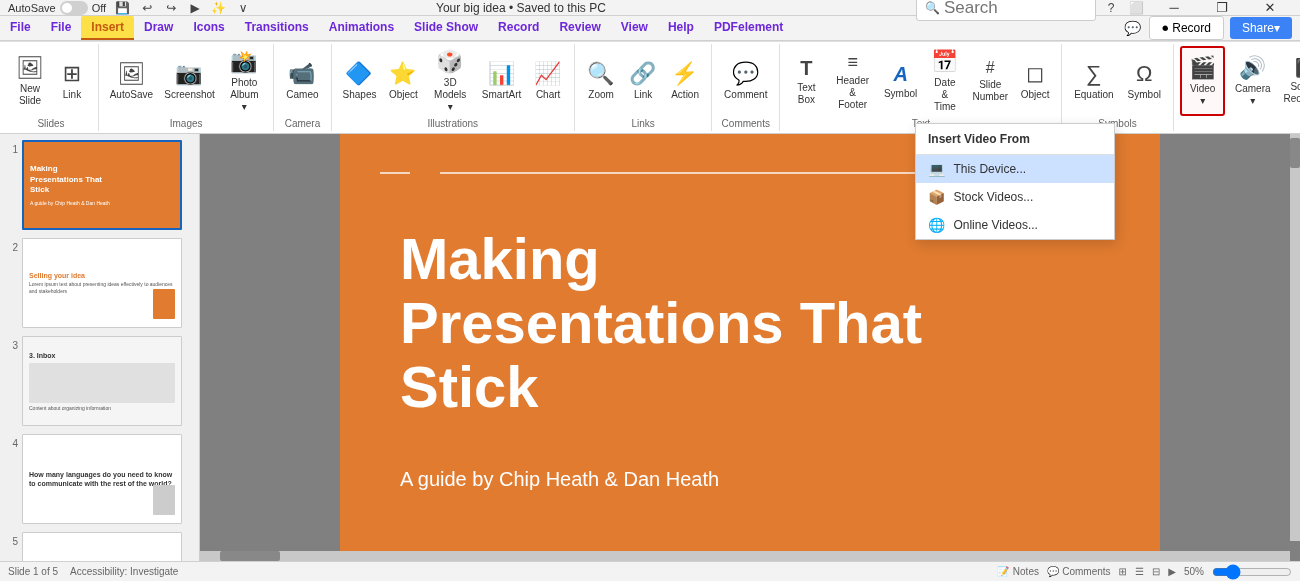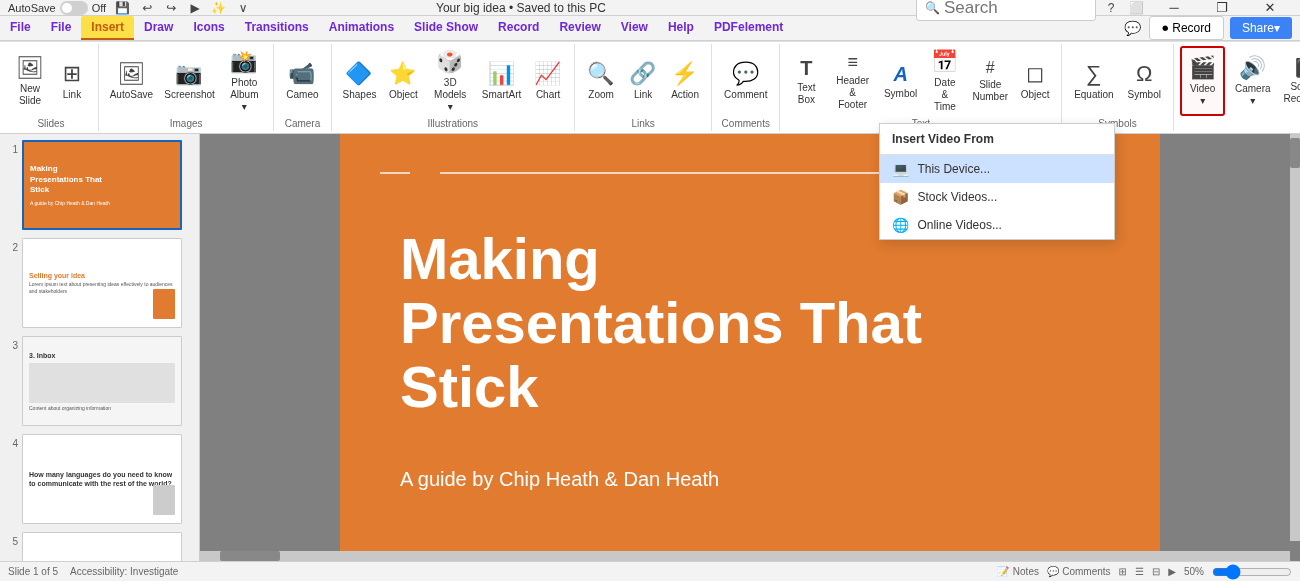--- a/index.html
+++ b/index.html
@@ -51,21 +51,21 @@
     .slide-thumb { display: flex; align-items: flex-start; gap: 4px; cursor: pointer; padding: 2px; }
     .slide-num { font-size: 10px; color: #666; width: 12px; text-align: right; margin-top: 4px; }
     .slide-img { width: 160px; height: 90px; background: #e07b30; border: 1px solid #ccc; border-radius: 1px; overflow: hidden; position: relative; display: flex; flex-direction: column; justify-content: center; padding: 6px; }
     .slide-img.selected { border: 2px solid #1565c0; }
 
     
     .canvas-area { flex: 1; display: flex; align-items: center; justify-content: center; background: #808080; position: relative; overflow: hidden; }
     .slide-canvas { width: 820px; height: 461px; background: #e07b30; position: relative; display: flex; flex-direction: column; justify-content: flex-start; padding: 40px 60px; }
 
     
-    .dropdown-menu { position: absolute; top: 123px; right: 185px; background: white; border: 1px solid #ccc; box-shadow: 2px 4px 12px rgba(0,0,0,0.15); width: 236px; z-index: 100; }
+    .dropdown-menu { position: absolute; top: 123px; right: 185px; background: white; border: 1px solid #ccc; box-shadow: 2px 4px 12px rgba(0,0,0,0.15); width: 200px; z-index: 100; }
     .dropdown-header { padding: 8px 12px; font-size: 12px; font-weight: 600; color: #333; border-bottom: 1px solid #e0e0e0; }
     .dropdown-item { display: flex; align-items: center; padding: 6px 12px; font-size: 12px; color: #333; cursor: pointer; gap: 8px; }
     .dropdown-item.selected { background: #cce0ff; }
     .dropdown-item-icon { font-size: 14px; color: #555; }
 
     
     .status-bar { height: 20px; background: #f3f3f3; border-top: 1px solid #d0d0d0; display: flex; align-items: center; padding: 0 8px; font-size: 10px; color: #666; gap: 12px; }
     .status-right { margin-left: auto; display: flex; align-items: center; gap: 8px; }
 
     .ribbon-header { display: flex; justify-content: space-between; align-items: center; background: #f3f3f3; border-bottom: 1px solid #d0d0d0; padding-right: 8px; }

